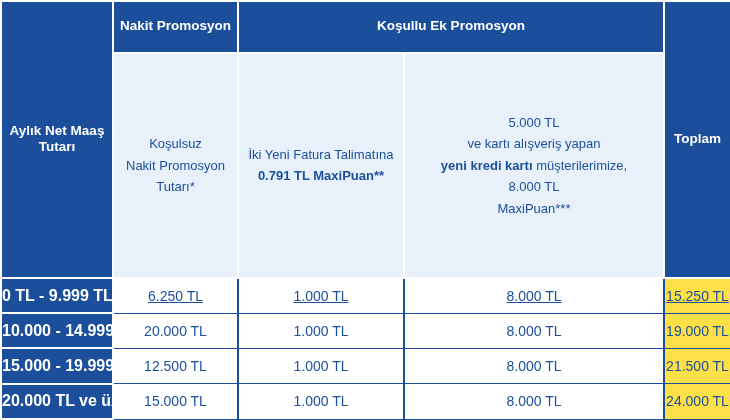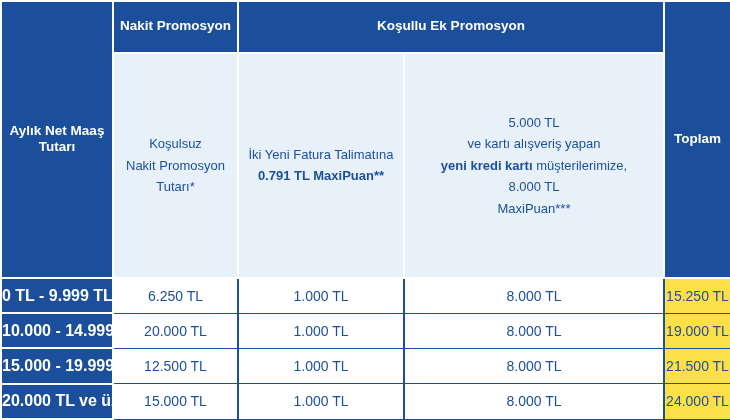--- a/index.html
+++ b/index.html
@@ -57,21 +57,21 @@
     background: #ffffff;
     color: #1b4f9c;
     font-size: 14px;
     border: 2px solid #1b4f9c;
     border-top-width: 1px;
     border-bottom-width: 1px;
   }
   .val.total {
     background: #fde047;
   }
-  .row-sep-top { border-top: 2px solid #4c1d95; }
+  .row-sep-top { border-top: 2px solid #4c1d95; text-decoration: underline; }
   .line { display: block; }
 </style>
 </head>
 <body>
 
 <table id="promo-table">
   <colgroup>
     <col style="width:112px">
     <col style="width:125px">
     <col style="width:166px">

